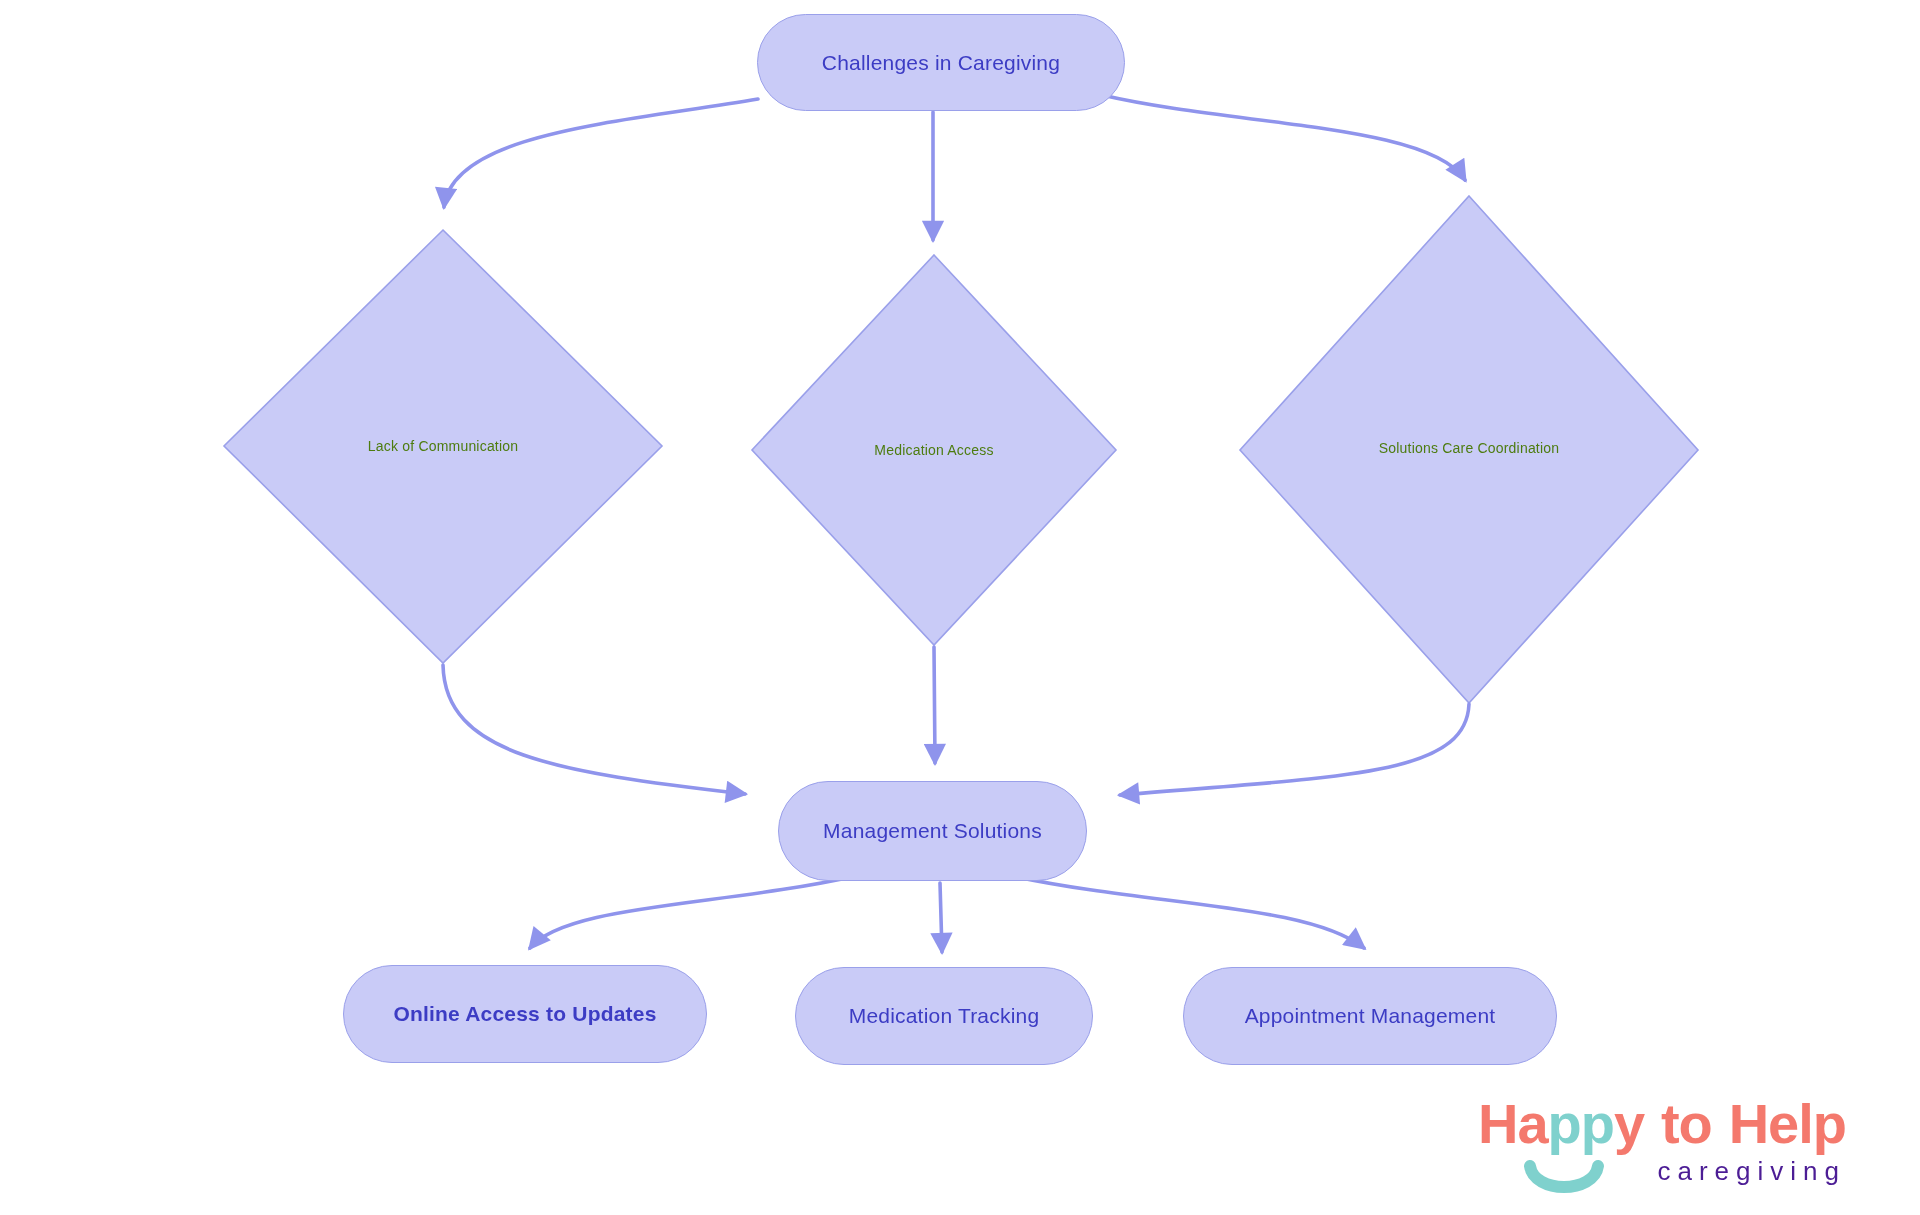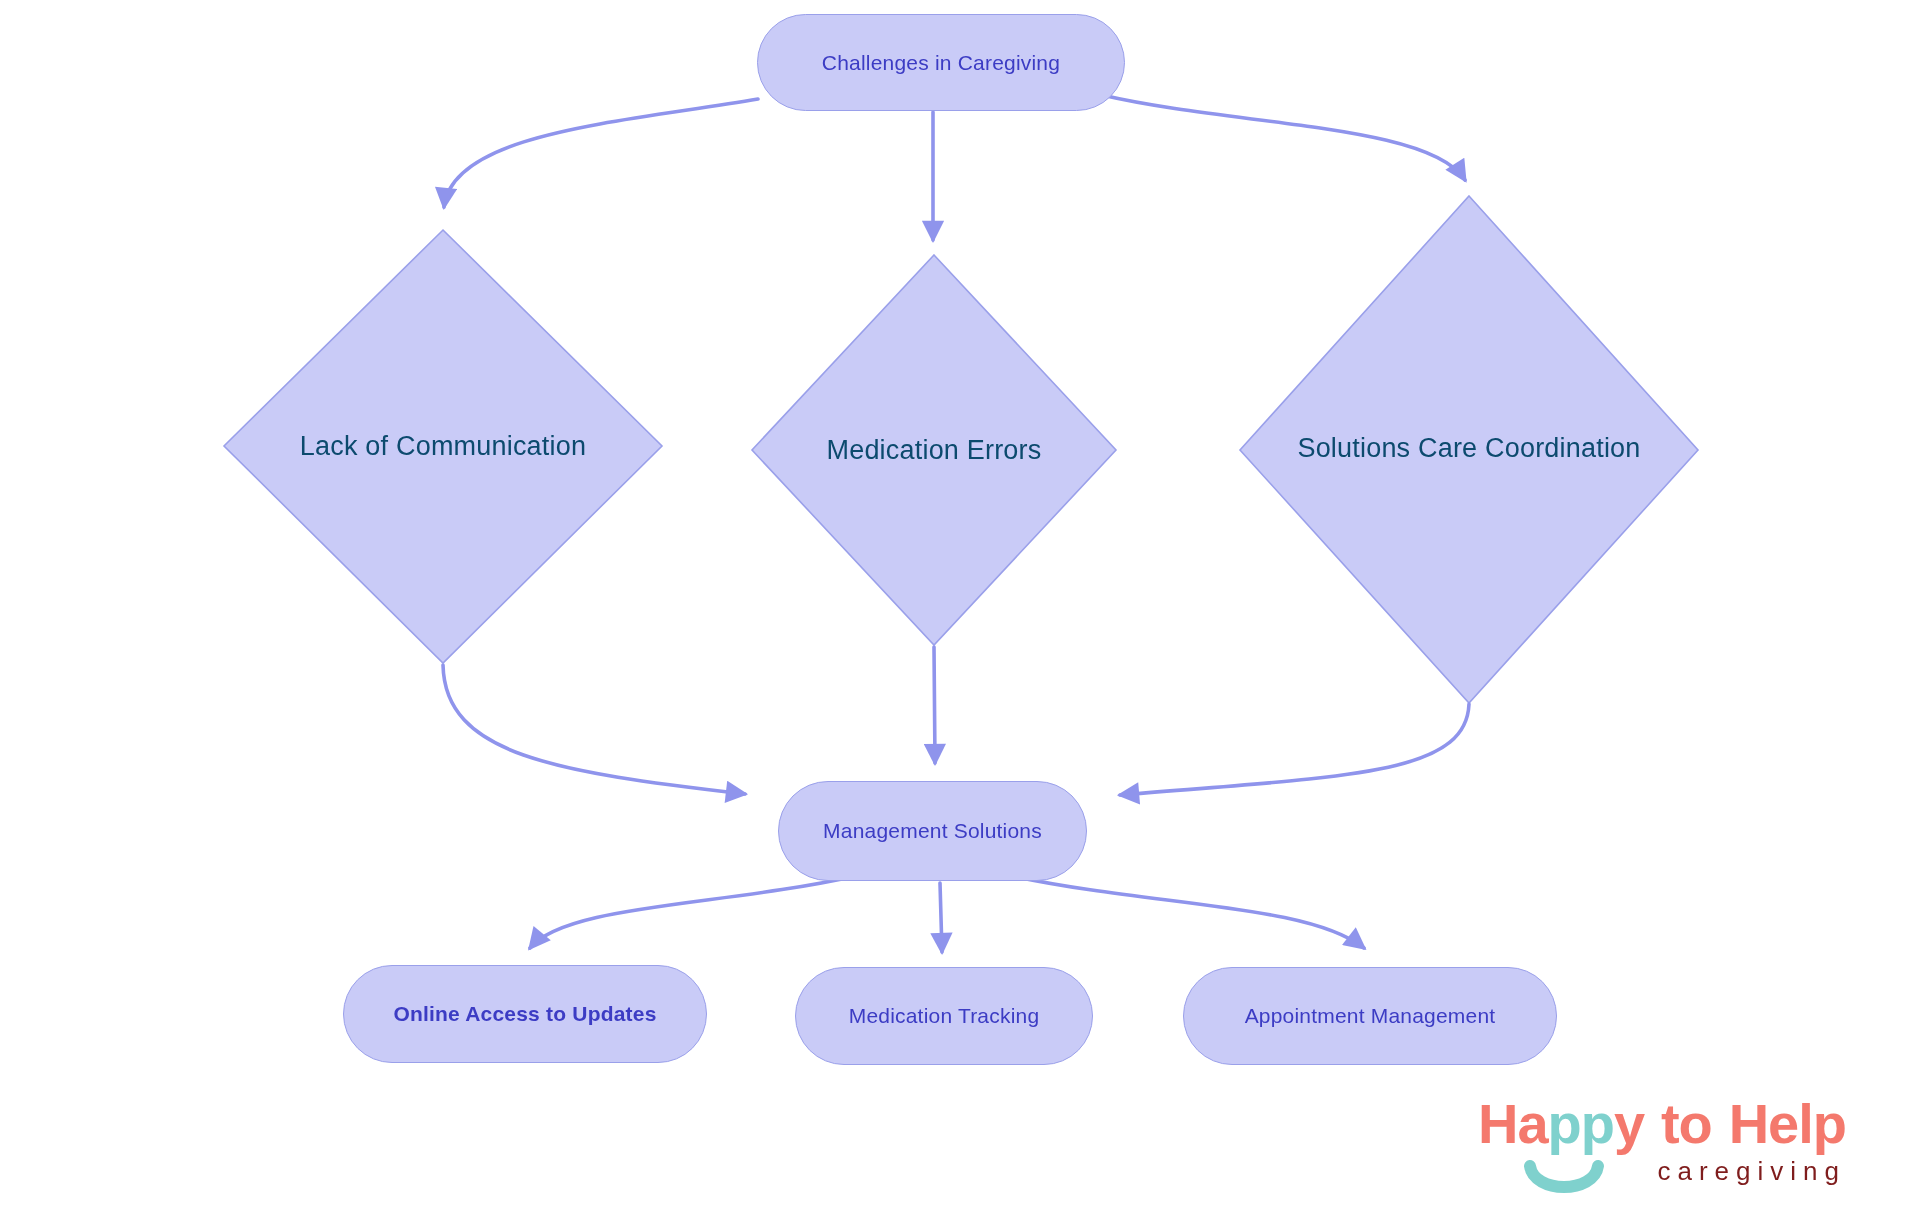--- a/index.html
+++ b/index.html
@@ -8,21 +8,21 @@
     width:1920px;height:1215px;
     background:#ffffff;
     font-family:"Liberation Sans", sans-serif;
     overflow:hidden;
     border-radius:31px;
   }
   svg.layer{position:absolute;left:0;top:0;}
   .node-label{
     position:absolute;
     display:flex;align-items:center;justify-content:center;
-    color:#0c4a6e;font-size:27px;letter-spacing:.2px;
+    color:#4d7c0f;font-size:14px;letter-spacing:.2px;
     text-align:center;pointer-events:none;white-space:nowrap;
   }
   .pill{
     position:absolute;
     background:#c9cbf7;
     border:1.6px solid #9aa0ea;
     border-radius:52px;
     display:flex;align-items:center;justify-content:center;
     color:#3c3cc4;font-size:21px;letter-spacing:.2px;
     box-sizing:border-box;white-space:nowrap;
@@ -31,21 +31,21 @@
   .logo{position:absolute;left:1438px;top:1096px;width:470px;height:119px;}
   .logo-line1{
     font-size:56px;font-weight:800;color:#f4796d;
     letter-spacing:-1px;line-height:1.0;white-space:nowrap;margin-left:40px;
   }
   .logo-line1 .teal{color:#7fd1cd;}
   .logo-line1 .sp{margin-left:0.30em;}
   .logo-tagline{
     margin-top:4px;
     text-align:right;padding-right:62px;
-    font-size:26px;color:#7f1d1d;letter-spacing:7px;font-weight:500;
+    font-size:26px;color:#4c1d95;letter-spacing:7px;font-weight:500;
   }
   .smile{position:absolute;left:84px;top:62px;}
 </style>
 </head>
 <body>
 
 <div class="canvas">
 
   <svg class="layer" width="1920" height="1215" viewBox="0 0 1920 1215">
     <defs>
@@ -76,21 +76,21 @@
   <div class="pill" style="left:778px;top:781px;width:309px;height:100px;">Management Solutions</div>
 
   <div class="pill" style="left:343px;top:965px;width:364px;height:98px;font-weight:bold;">Online Access to Updates</div>
 
   <div class="pill" style="left:795px;top:967px;width:298px;height:98px;">Medication Tracking</div>
 
   <div class="pill" style="left:1183px;top:967px;width:374px;height:98px;">Appointment Management</div>
 
   <div class="node-label" style="left:243px;top:426px;width:400px;height:40px;">Lack of Communication</div>
 
-  <div class="node-label" style="left:734px;top:430px;width:400px;height:40px;">Medication Errors</div>
+  <div class="node-label" style="left:734px;top:430px;width:400px;height:40px;">Medication Access</div>
 
   <div class="node-label" style="left:1269px;top:428px;width:400px;height:40px;">Solutions Care Coordination</div>
 
   <div class="logo">
     <div class="logo-line1"><span>Ha</span><span class="teal">pp</span><span>y</span><span class="sp">to</span><span class="sp">Help</span></div>
     <svg class="smile" width="84" height="46" viewBox="0 0 84 46">
       <path d="M8 8 C 12 36, 72 36, 76 8" fill="none" stroke="#7fd1cd" stroke-width="12" stroke-linecap="round"></path>
     </svg>
     <div class="logo-tagline">caregiving</div>
   </div>

